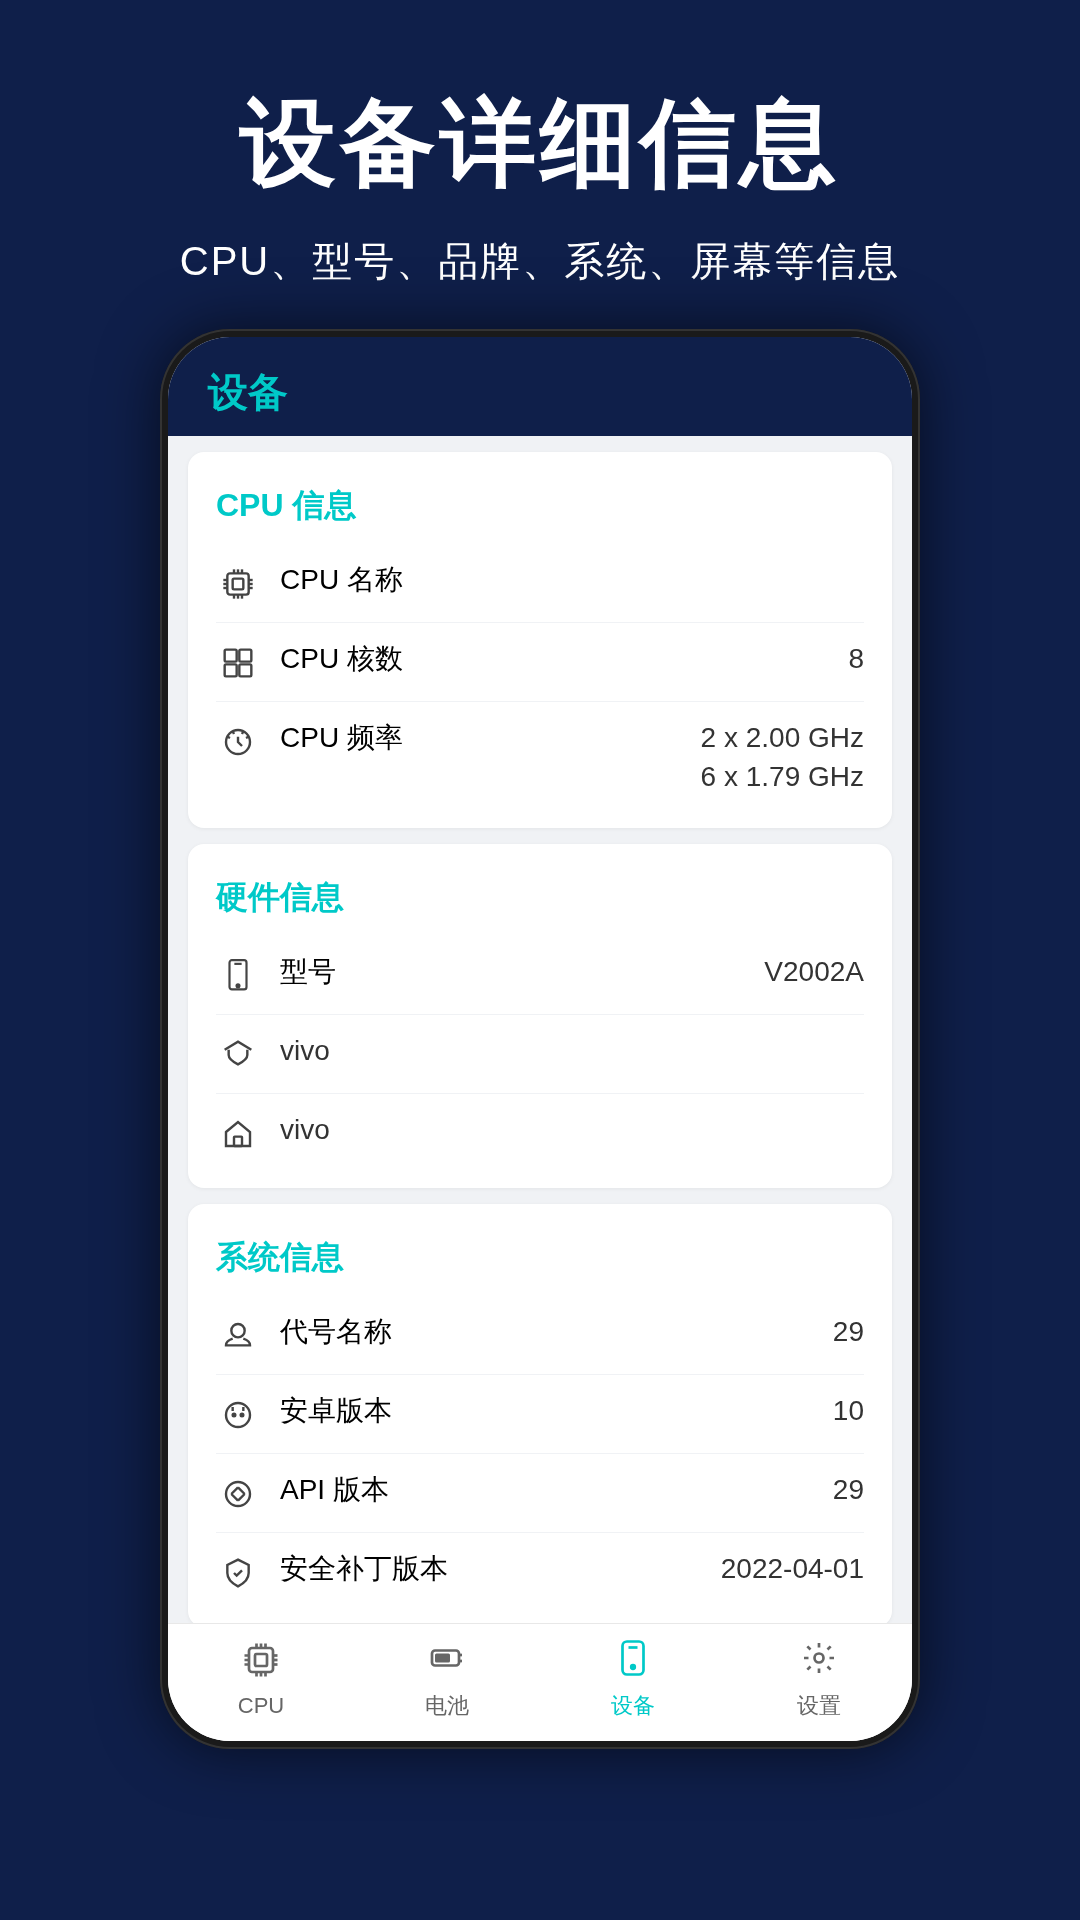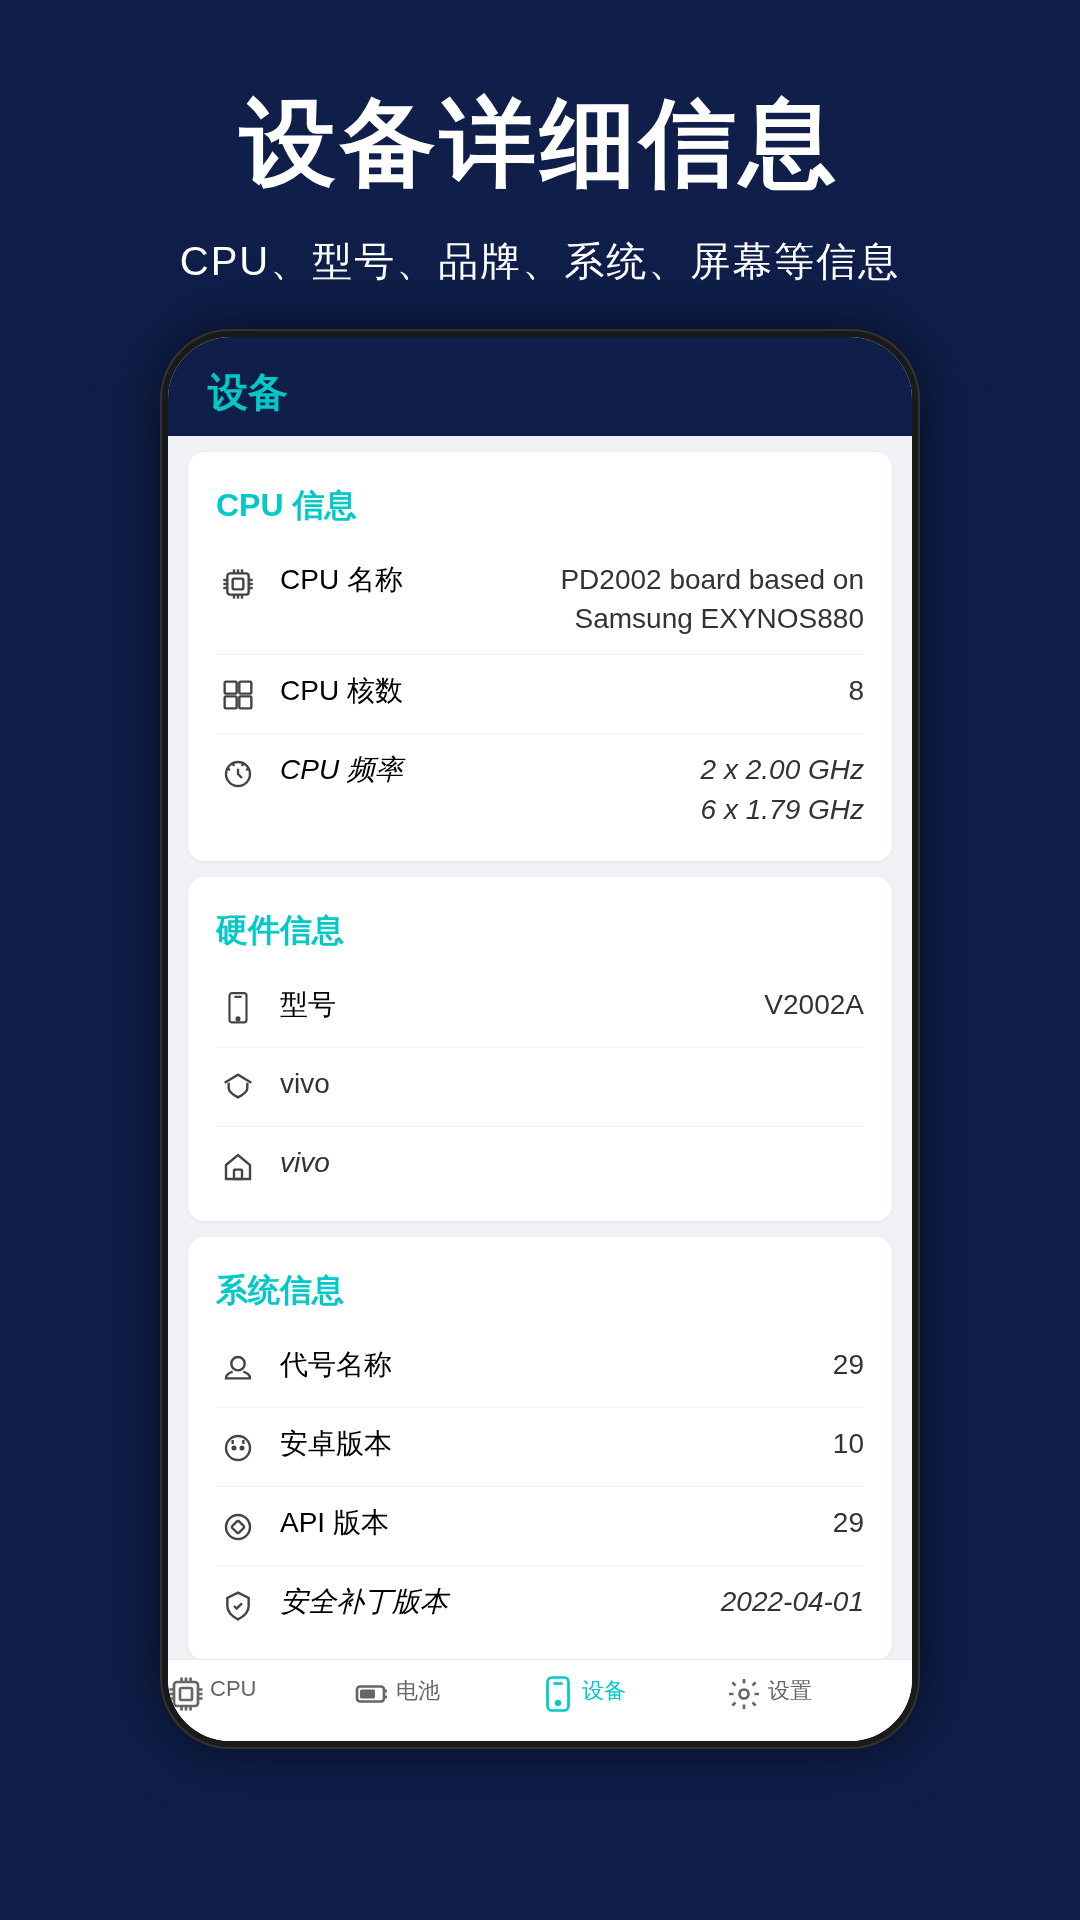--- a/index.html
+++ b/index.html
@@ -101,21 +101,20 @@
     }
     .card-row {
       display: flex;
       align-items: flex-start;
       padding: 16px 0;
       border-bottom: 1px solid #f0f2f5;
     }
     .card-row:last-child {
       border-bottom: none;
       padding-bottom: 0;
-      font-style: italic;
     }
     .card-row:first-of-type {
       padding-top: 8px;
     }
     .row-icon {
       width: 44px;
       height: 44px;
       margin-right: 20px;
       flex-shrink: 0;
       display: flex;
@@ -144,22 +143,22 @@
       background: #ffffff;
       border-top: 1px solid #e8e8e8;
       display: flex;
       align-items: center;
       justify-content: space-around;
       padding: 16px 0 20px;
       flex-shrink: 0;
     }
     .nav-item {
       display: flex;
-      flex-direction: row;
-      align-items: flex-start;
+      flex-direction: column;
+      align-items: center;
       gap: 6px;
       flex: 1;
     }
     .nav-icon {
       font-size: 36px;
       color: #666;
     }
     .nav-icon.active {
       color: #00c9c8;
     }
@@ -205,21 +204,20 @@
                   <line x1="15" y1="20" x2="15" y2="23"></line>
                 <line x1="1" y1="9" x2="4" y2="9"></line>
                   <line x1="1" y1="12" x2="4" y2="12"></line>
                   <line x1="1" y1="15" x2="4" y2="15"></line>
                 <line x1="20" y1="9" x2="23" y2="9"></line>
                   <line x1="20" y1="12" x2="23" y2="12"></line>
                   <line x1="20" y1="15" x2="23" y2="15"></line>
               </svg>
             </div>
             <div class="row-label">CPU 名称</div>
-            <div class="row-value">PD2002 board based on Samsung EXYNOS880</div>
           </div>
 
           <div class="card-row">
             <div class="row-icon">
               <svg width="32" height="32" viewBox="0 0 24 24" fill="none" stroke="#444" stroke-width="1.8">
                 <rect x="2" y="2" width="9" height="9" rx="1"></rect>
                 <rect x="13" y="2" width="9" height="9" rx="1"></rect>
                 <rect x="2" y="13" width="9" height="9" rx="1"></rect>
                 <rect x="13" y="13" width="9" height="9" rx="1"></rect>
               </svg>

